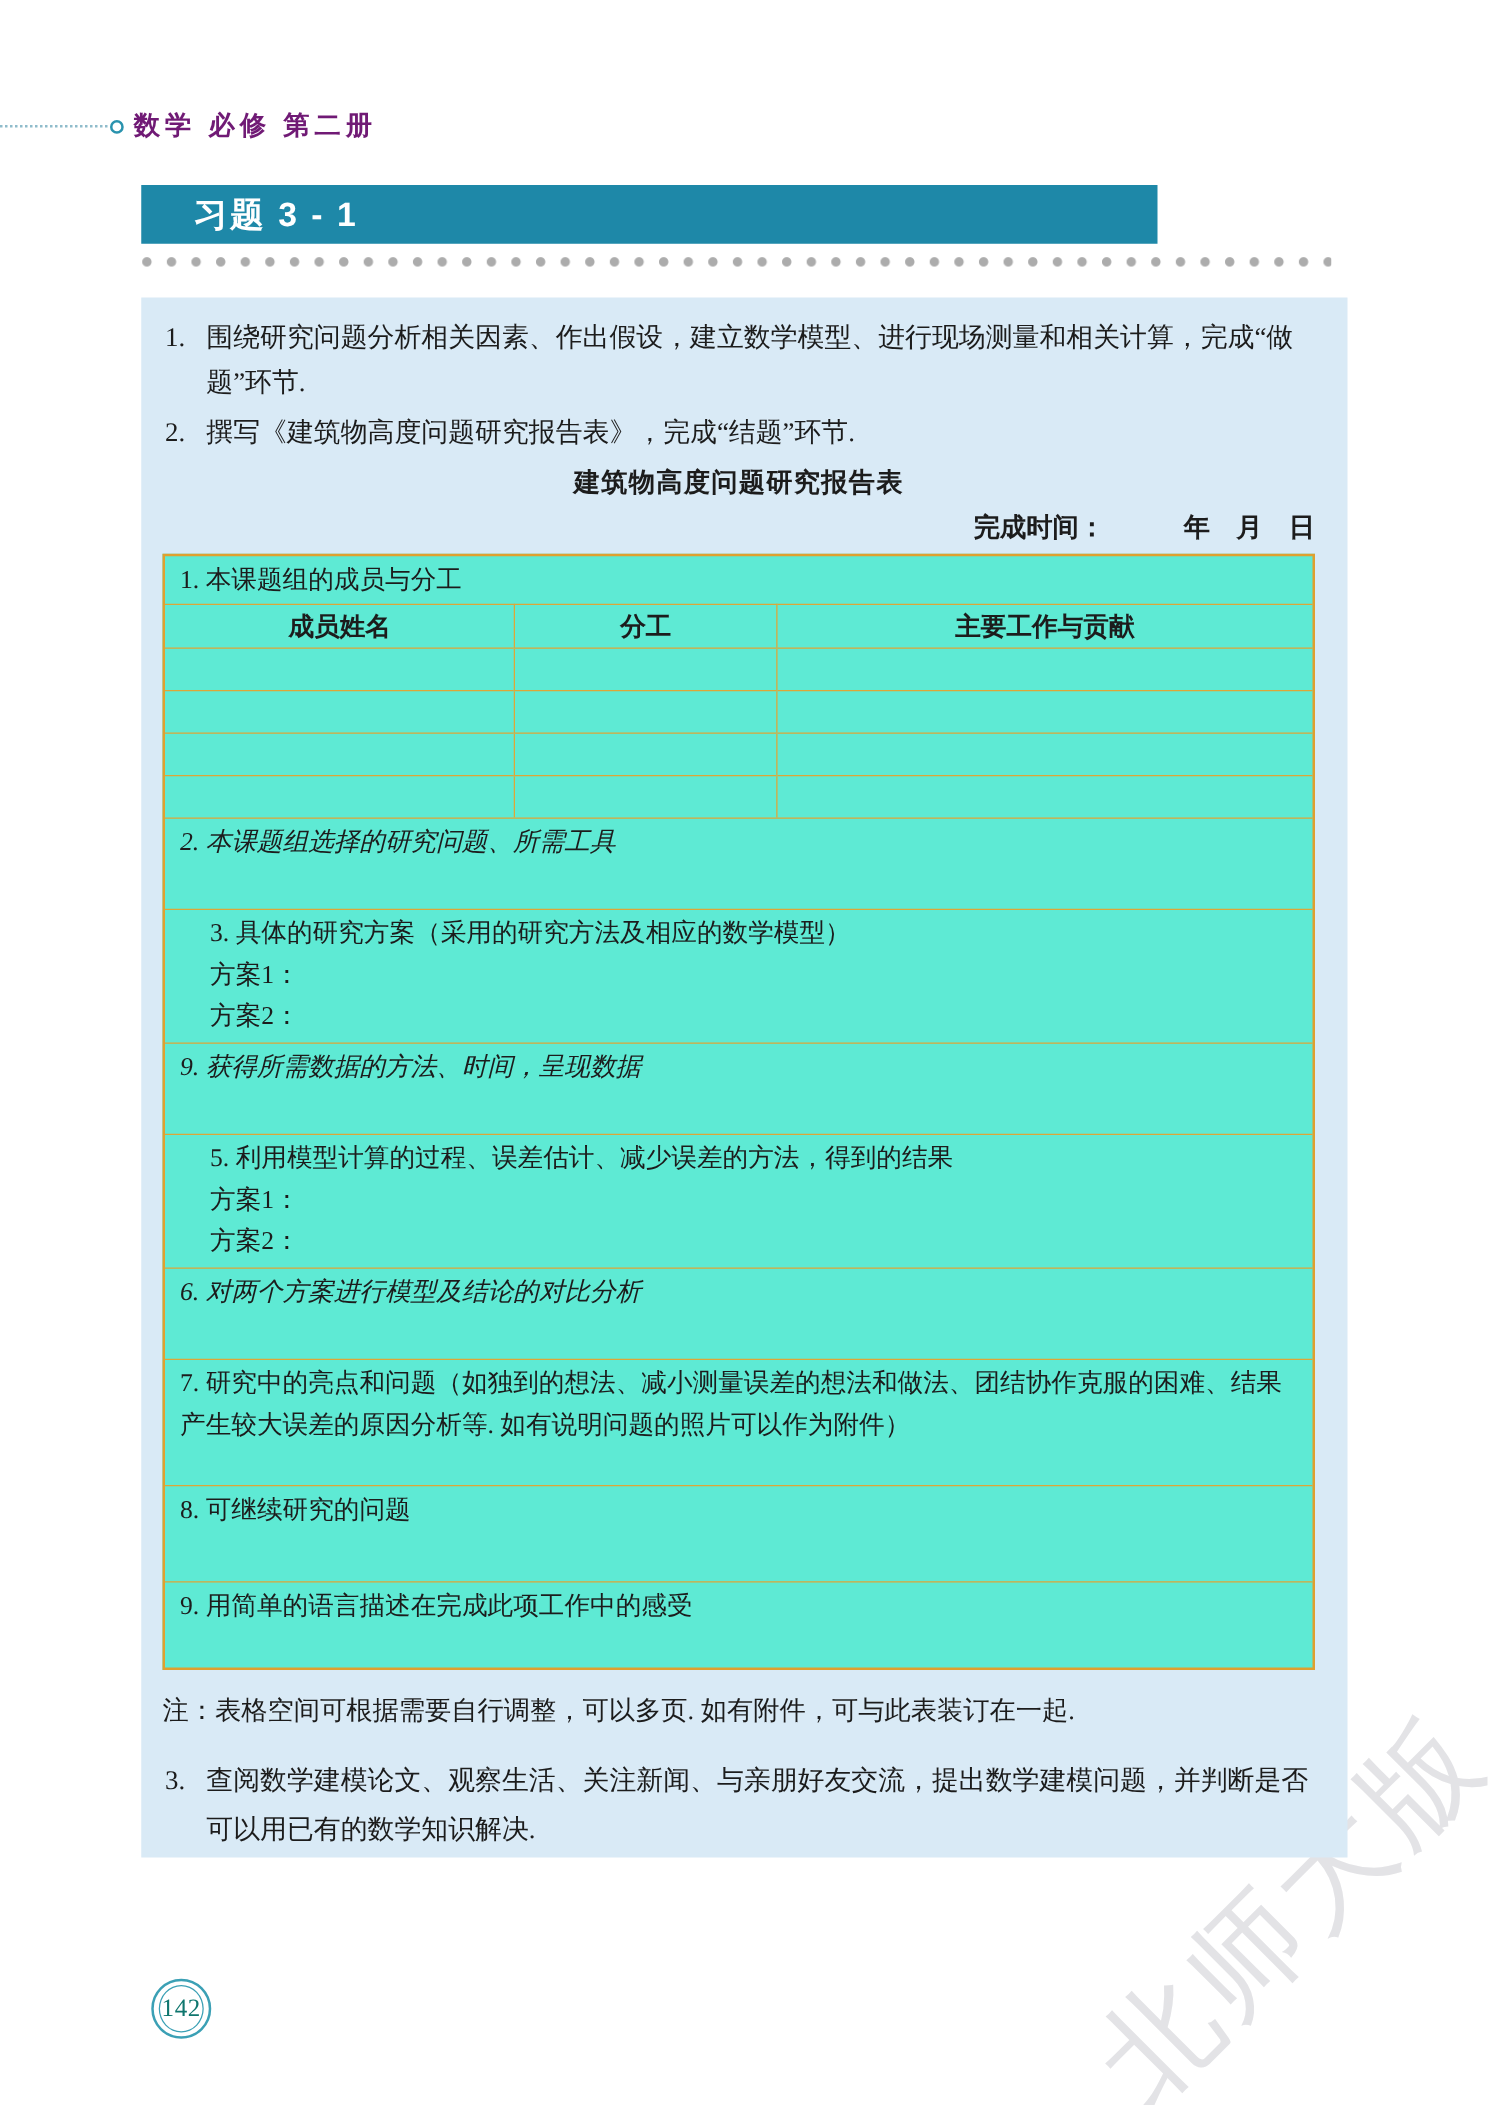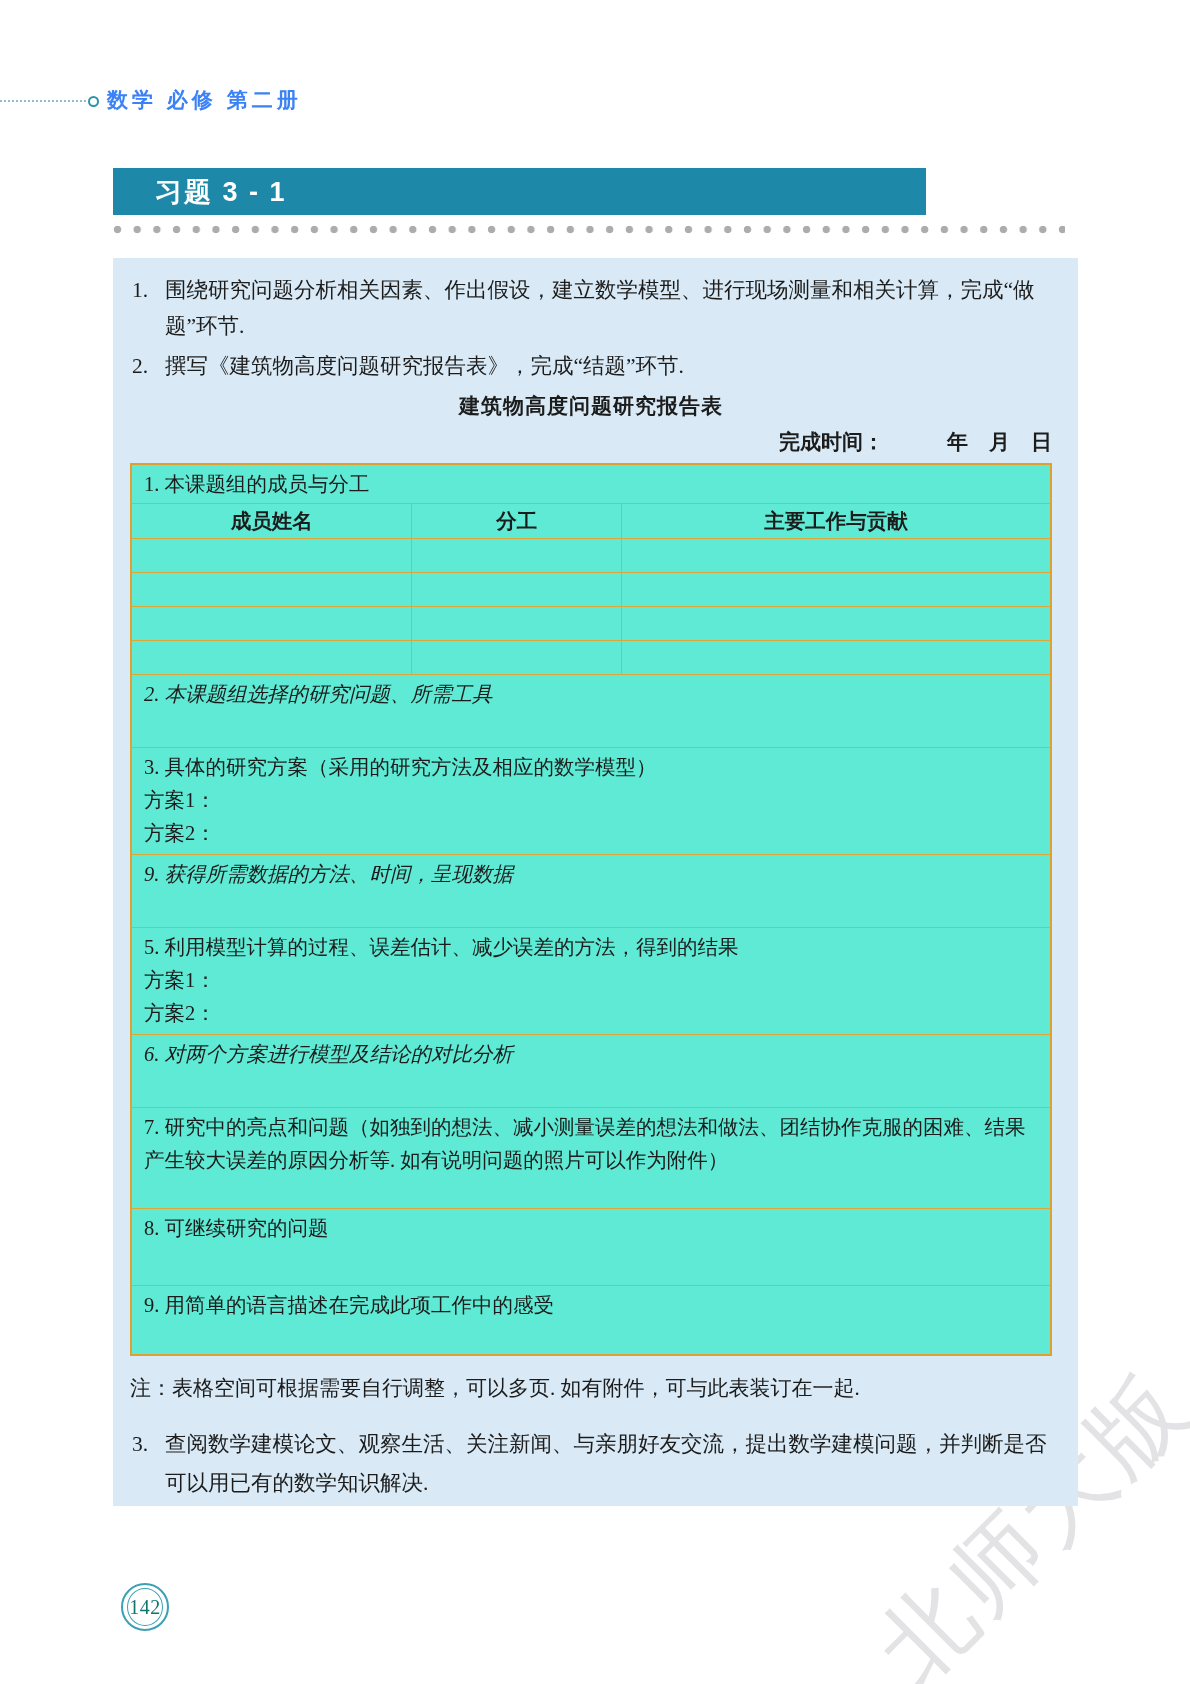--- a/index.html
+++ b/index.html
@@ -21,25 +21,25 @@
   .leader{
     display:inline-block;width:86px;height:0;
     border-top:2px dotted #8fbccb;margin-top:2px;
   }
   .ring{
     display:inline-block;width:7px;height:7px;border-radius:50%;
     border:2px solid #2a93ae;margin:2px 8px 0 2px;background:#fff;
   }
   .book-title{
     font-family:"Liberation Sans","DejaVu Sans",sans-serif;
-    font-weight:bold;font-size:21px;color:#3b82f6;letter-spacing:4px;
-  }
-
-  
-  .content{position:absolute;left:113px;top:168px;width:813px;z-index:2;}
+    font-weight:bold;font-size:21px;color:#701a75;letter-spacing:4px;
+  }
+
+  
+  .content{position:absolute;left:113px;top:148px;width:813px;z-index:2;}
   .section-bar{
     height:47px;background:#1e88a8;
     display:flex;align-items:center;padding-left:42px;box-sizing:border-box;
   }
   .section-title{
     font-family:"Liberation Sans","DejaVu Sans",sans-serif;
     color:#ffffff;font-weight:bold;font-size:27px;letter-spacing:2px;
   }
   .dots{
     margin-top:10px;height:9px;width:952px;
@@ -77,21 +77,21 @@
   .trow{border-top:1.6px solid #dda637;}
   .trow.first{border-top:none;}
   .sec-label-line{
     font-size:20.5px;line-height:33px;padding:3px 12px 0 12px;
   }
   .sub-line{font-size:20.5px;line-height:33px;padding:0 12px;}
   .sec-label.first{
     font-size:20.5px;line-height:33px;padding:3px 12px 2px 12px;min-height:33px;
   }
   .h68{min-height:68px;} .h72{min-height:72px;font-style:italic;} .h76{min-height:76px;}
-  .h100{min-height:100px;} .h106{min-height:106px;}
+  .h100{min-height:100px;} .h106{min-height:106px;padding-left:24px;}
 
   .member-table{
     width:100%;border-collapse:collapse;table-layout:fixed;padding-left:20px;
   }
   .member-table td{
     border-top:1.6px solid #dda637;padding:0;
   }
   .member-table td:not(:last-child){border-right:1.6px solid #dda637;}
   .member-table .mhead td{
     height:34px;text-align:center;font-weight:bold;font-size:20.5px;

